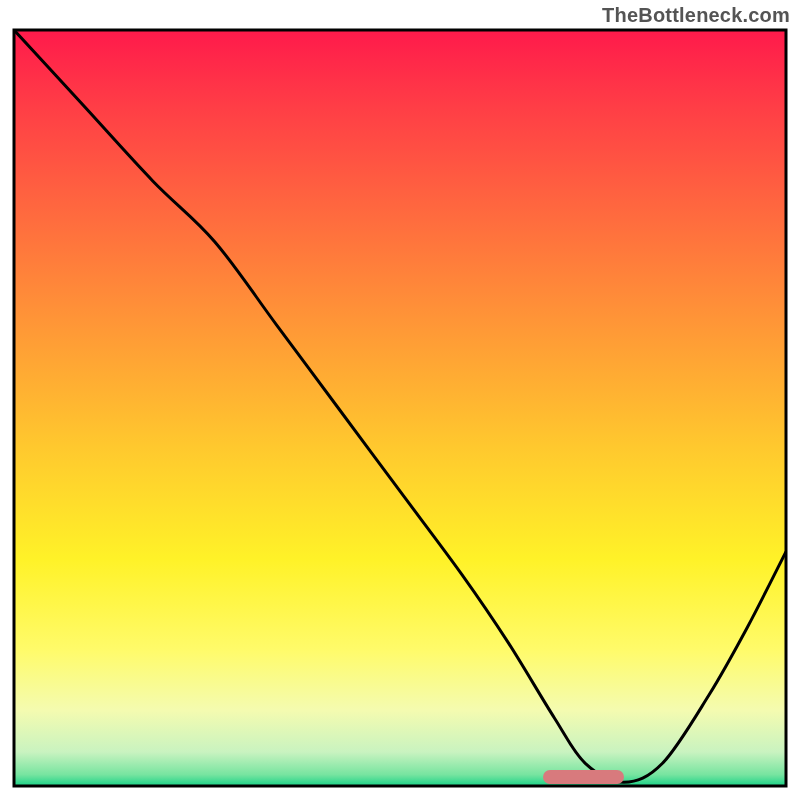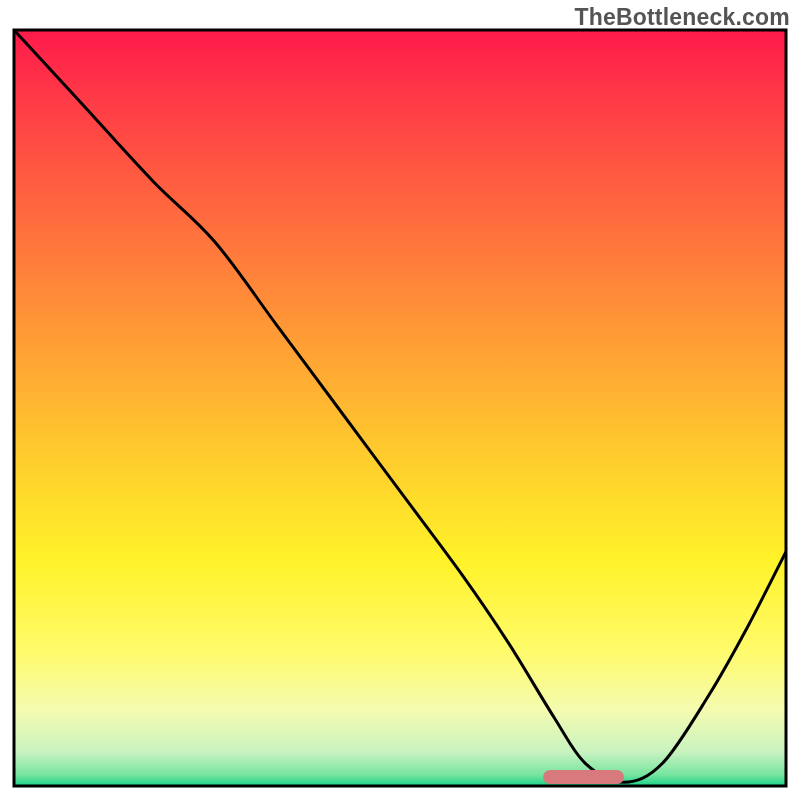--- a/index.html
+++ b/index.html
@@ -13,21 +13,21 @@
   }
   .stage {
     position: relative;
     width: 800px;
     height: 800px;
   }
   .watermark {
     position: absolute;
     top: 4px;
     right: 10px;
-    font-size: 23px;
+    font-size: 20px;
     font-weight: 600;
     color: #545454;
     letter-spacing: 0.2px;
     z-index: 20;
   }
   svg.chart {
     position: absolute;
     left: 0;
     top: 0;
     width: 800px;

